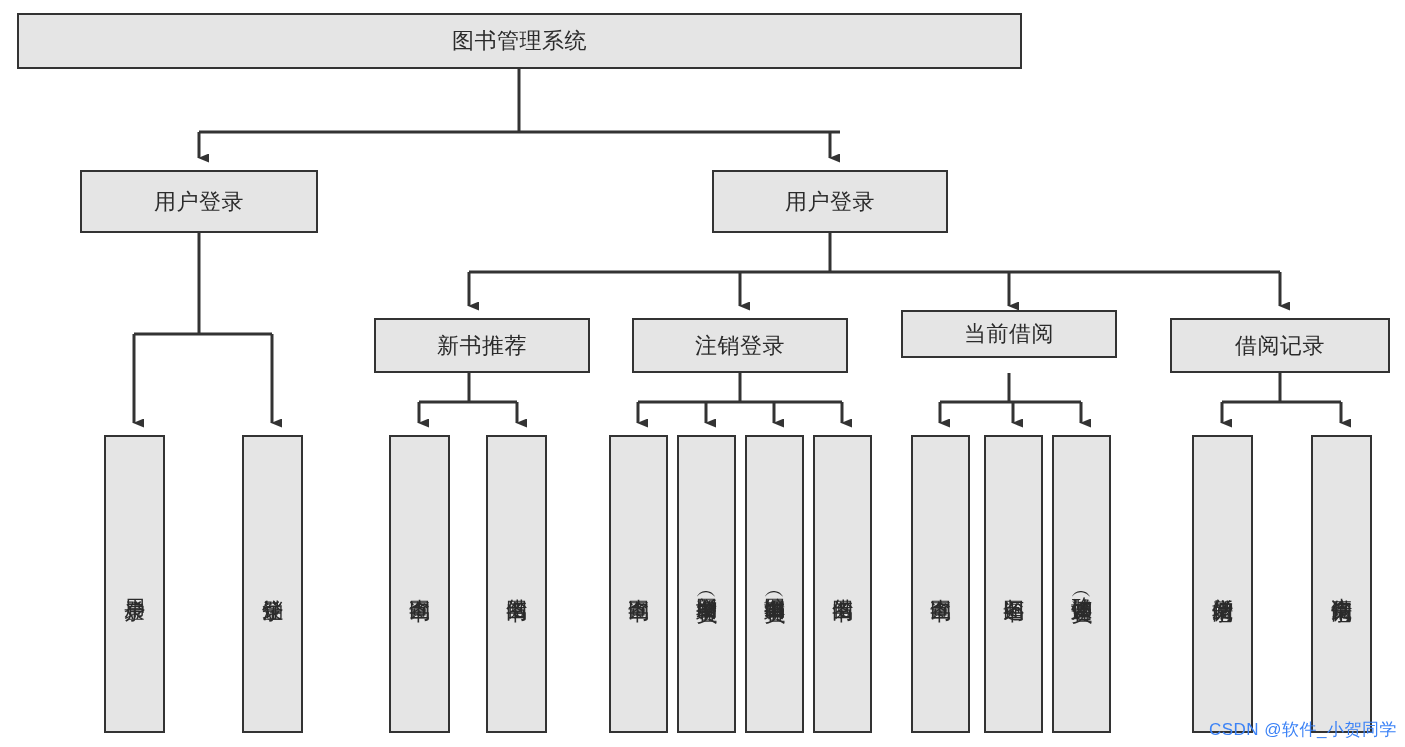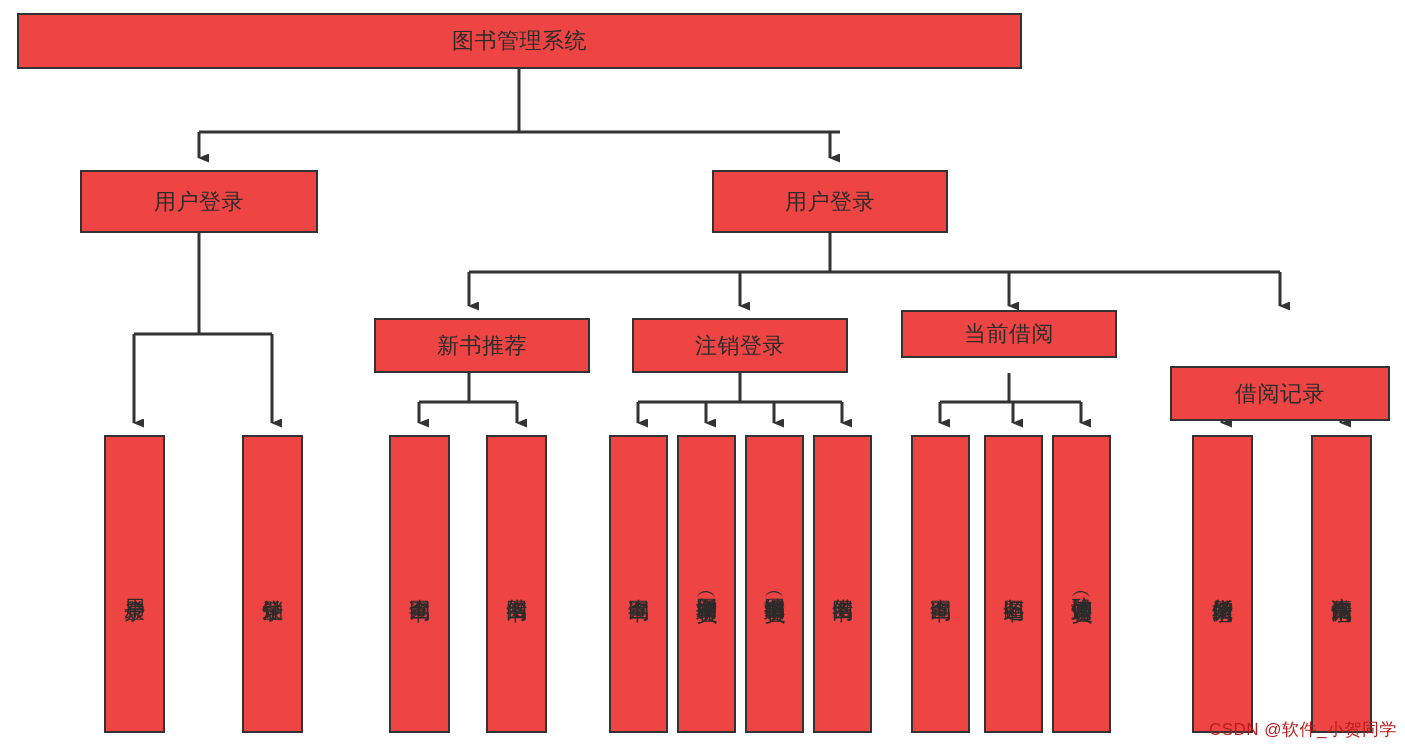--- a/index.html
+++ b/index.html
@@ -22,21 +22,21 @@
   svg.edges {
     position: absolute;
     left: 0;
     top: 0;
     width: 1405px;
     height: 747px;
   }
   .node {
     position: absolute;
     box-sizing: border-box;
-    background: #ef4444;
+    background: #e5e5e5;
     border: 2px solid #333333;
     display: flex;
     align-items: center;
     justify-content: center;
     color: #2b2b2b;
   }
   .node.horiz {
     font-size: 22px;
     letter-spacing: 0.5px;
   }
@@ -51,21 +51,21 @@
     white-space: nowrap;
   }
   .node .htext {
     white-space: nowrap;
   }
   #watermark {
     position: absolute;
     right: 8px;
     bottom: 6px;
     font-size: 17px;
-    color: #b91c1c;
+    color: #3b82f6;
     white-space: nowrap;
     letter-spacing: 0.5px;
     margin-top: 40px;
   }
 </style>
 </head>
 <body>
 
 <div id="diagram-root">
 
@@ -132,21 +132,21 @@
 
   <div class="node horiz" style="left: 362px; top: 318px; width: 216px; height: 55px; margin-left: 12px;">
     <span class="htext">新书推荐</span>
   </div>
   <div class="node horiz" style="left: 632px; top: 318px; width: 216px; height: 55px;">
     <span class="htext">注销登录</span>
   </div>
   <div class="node horiz" style="left: 901px; top: 310px; width: 216px; height: 48px;">
     <span class="htext">当前借阅</span>
   </div>
-  <div class="node horiz" style="left: 1170px; top: 318px; width: 220px; height: 55px; margin-top: 48px;">
+  <div class="node horiz" style="left: 1170px; top: 318px; width: 220px; height: 55px;">
     <span class="htext">借阅记录</span>
   </div>
 
   <div class="node vert" style="left: 104px; top: 435px; width: 61px; height: 298px;">
     <span class="vtext">用户登录</span>
   </div>
   <div class="node vert" style="left: 242px; top: 435px; width: 61px; height: 298px;">
     <span class="vtext">注销登录</span>
   </div>
   <div class="node vert" style="left: 389px; top: 435px; width: 61px; height: 298px;">

